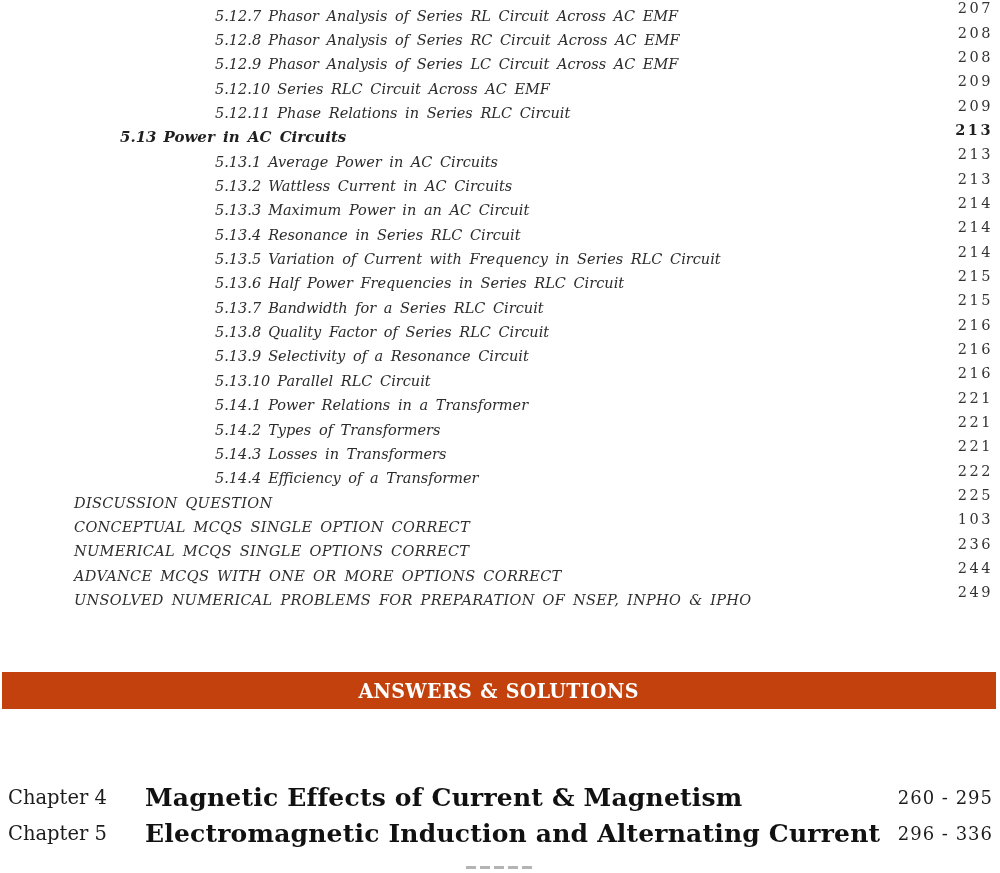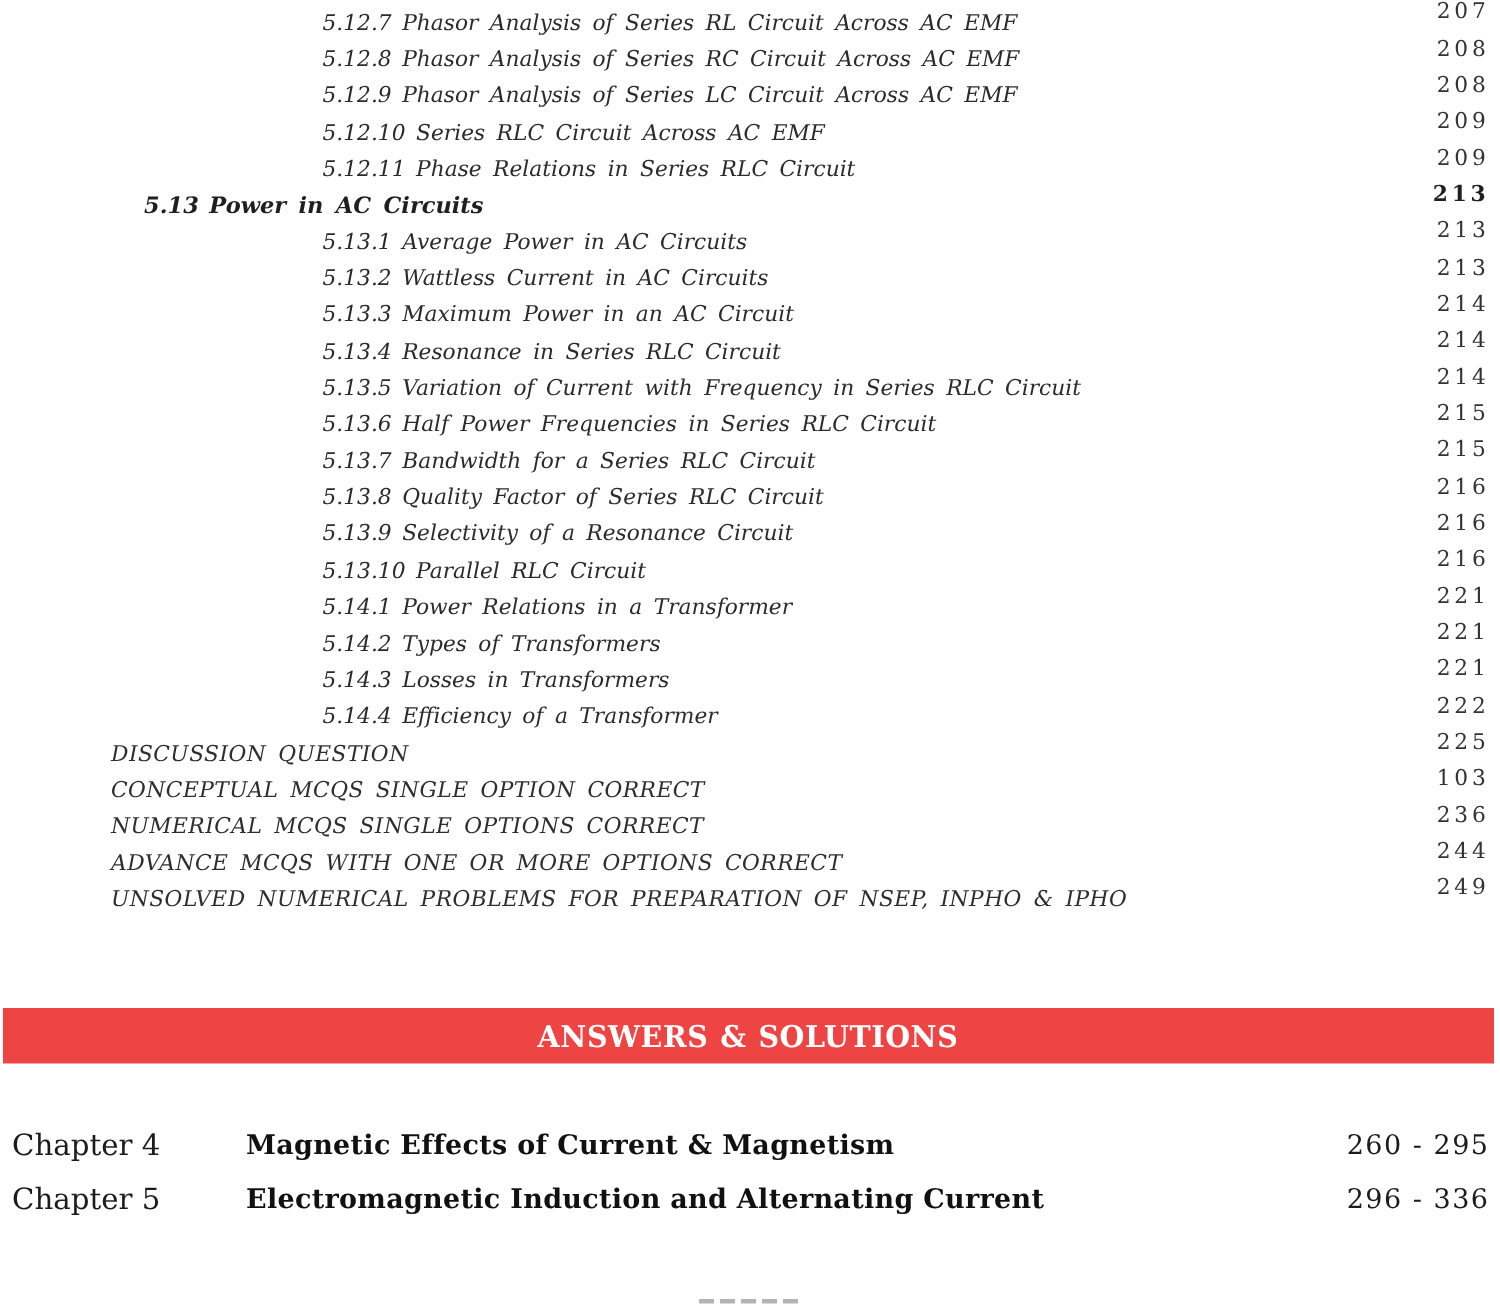--- a/index.html
+++ b/index.html
@@ -46,75 +46,74 @@
   .toc-page {
     font-style: normal;
     font-size: 14.5px;
     color: #333333;
     letter-spacing: 2.5px;
     white-space: nowrap;
     margin-left: 16px;
   }
   
   .toc-row.lvl-sub     .toc-title { padding-left: 215px; }
-  .toc-row.lvl-section .toc-title { padding-left: 96px; font-weight: bold; font-size: 15px; color: #1f1f1f; }
+  .toc-row.lvl-section .toc-title { padding-left: 120px; font-weight: bold; font-size: 15px; color: #1f1f1f; }
   .toc-row.lvl-section .toc-page  { font-weight: bold; color: #1f1f1f; }
   .toc-row.lvl-end     .toc-title { padding-left: 74px; font-size: 14.5px; letter-spacing: 0.3px; color: #2e2e2e; }
 
   
   .banner {
     position: absolute;
     top: 672px;
     left: 2px;
     right: 4px;
     height: 37px;
-    background: #ef4444;
+    background: #c2410c;
     display: flex;
     align-items: center;
     justify-content: center;
   }
   .banner-label {
     color: #ffffff;
     font-weight: bold;
     font-size: 20px;
     letter-spacing: 0.4px;
     word-spacing: 1px;
     transform: scaleX(0.95);
     font-family: "DejaVu Serif", serif;
   }
 
   
   .chapters {
     position: absolute;
-    top: 745px;
+    top: 779px;
     left: 0;
     right: 0;
   }
   .chapter-row {
     height: 36px;
     display: flex;
     align-items: center;
     padding-left: 8px;
     padding-right: 7px;
   }
   .chapter-label {
     width: 137px;
     font-size: 19.5px;
     color: #1c1c1c;
     white-space: nowrap;
   }
   .chapter-title {
     flex: 1;
     font-weight: bold;
-    font-size: 18px;
+    font-size: 25px;
     color: #111111;
     letter-spacing: 0.2px;
     white-space: nowrap;
     overflow: hidden;
-    margin-left: 19px;
   }
   .chapter-pages {
     font-size: 18px;
     color: #1c1c1c;
     letter-spacing: 1px;
     white-space: nowrap;
   }
 
   
   .bottom-dashes {

